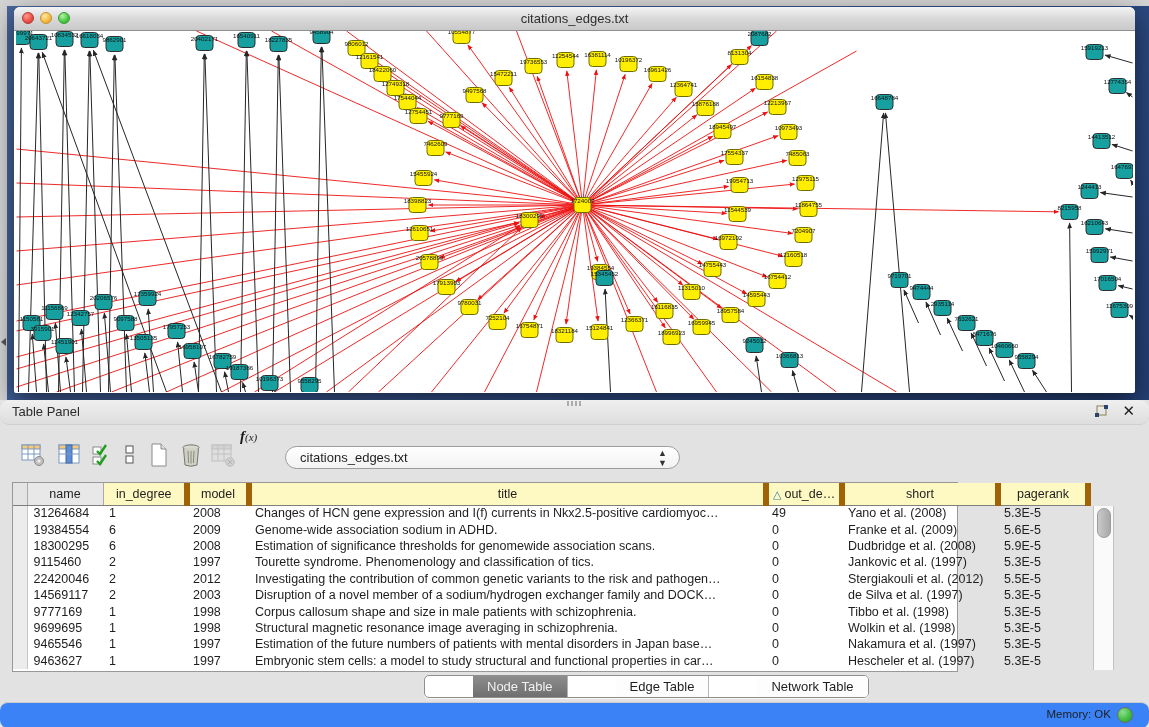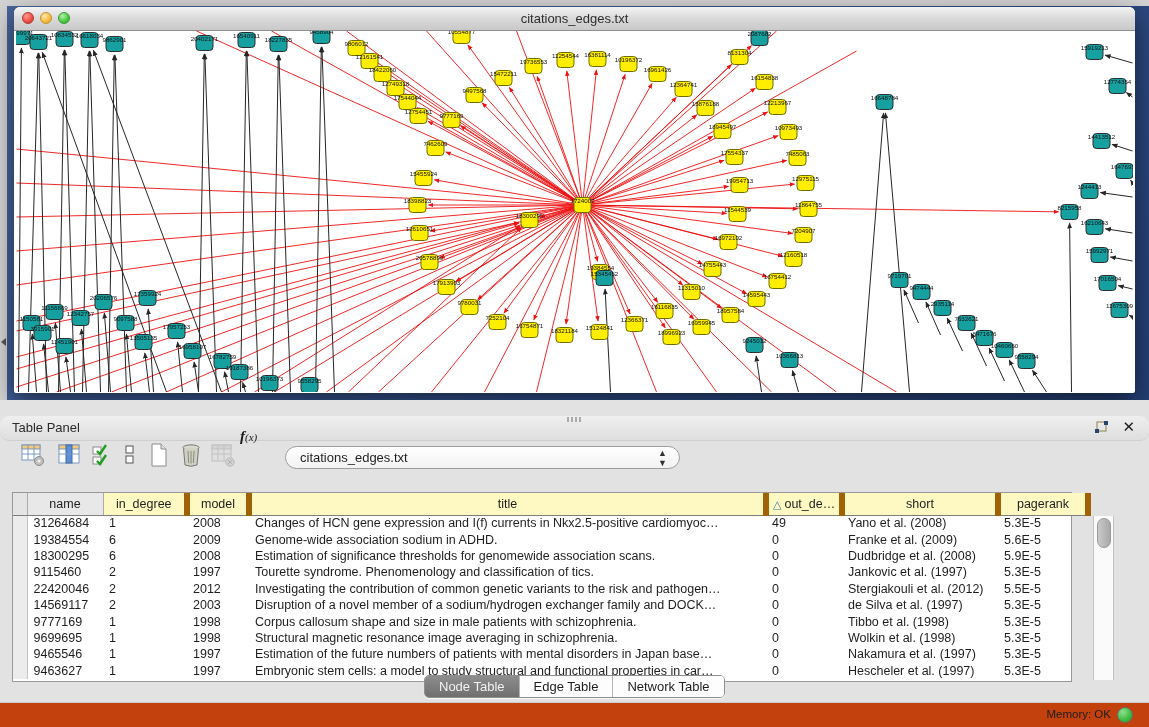--- a/index.html
+++ b/index.html
@@ -15,50 +15,50 @@
     box-shadow:0 8px 24px rgba(0,0,0,.55);background:#fff;}
   .titlebar{position:absolute;left:0;top:0;width:100%;height:23px;border-radius:6px 6px 0 0;
     background:linear-gradient(#f4f4f4,#d9d9d9 50%,#c9c9c9);border-bottom:1px solid #8f8f8f;}
   .tl-dot{position:absolute;top:5px;width:12px;height:12px;border-radius:50%;box-sizing:border-box;}
   .tl-red{left:8px;background:radial-gradient(circle at 35% 30%,#ff9a92,#ec4d42 60%,#c93a30);border:1px solid #b03a32;}
   .tl-yellow{left:26px;background:radial-gradient(circle at 35% 30%,#ffe9a8,#f6b73e 60%,#d99a2b);border:1px solid #c09433;}
   .tl-green{left:44px;background:radial-gradient(circle at 35% 30%,#b6f0a8,#47c93e 60%,#2fa32c);border:1px solid #3b9a36;}
   .win-title{position:absolute;left:0;right:0;top:4px;text-align:center;font-size:13px;color:#2e2e2e;}
   .net-canvas{position:absolute;left:2px;top:24px;background:#fff;}
   .table-panel{position:absolute;left:0;top:400px;width:1149px;height:327px;background:#e2e2e2;}
-  .panel-header{position:absolute;left:0;top:16px;width:100%;height:24px;
+  .panel-header{position:absolute;left:0;top:0;width:100%;height:24px;
     background:linear-gradient(#efefef,#dedede);border-bottom:1px solid #cfcfcf;border-radius:9px;}
   .panel-title{position:absolute;left:12px;top:4px;font-size:13px;color:#2b2b2b;}
   .splitter-handle{position:absolute;left:567px;top:1px;width:14px;height:5px;
     background:repeating-linear-gradient(90deg,#9a9a9a 0 2px,transparent 2px 4px);opacity:.8;}
   .float-btn{position:absolute;right:40px;top:4px;width:16px;height:16px;cursor:pointer;}
   .close-btn{position:absolute;right:14px;top:2px;font-size:15px;font-weight:bold;color:#1c1c1c;cursor:pointer;line-height:18px;}
   .toolbar{position:absolute;left:0;top:24px;width:100%;height:58px;}
   .tb-icon{position:absolute;top:18px;width:26px;height:26px;cursor:pointer;}
   .combo{position:absolute;left:285px;top:22px;width:395px;height:23px;background:linear-gradient(#ffffff,#f2f2f2);
     border:1px solid #9d9d9d;border-radius:12px;box-sizing:border-box;cursor:pointer;}
   .combo-label{position:absolute;left:14px;top:3px;font-size:13px;color:#1f1f1f;}
   .combo-arrows{position:absolute;right:12px;top:1px;font-size:9px;color:#333;line-height:10px;text-align:center;}
-  .table-frame{position:absolute;left:12px;top:92px;width:1060px;height:190px;background:#fff;border:1px solid #989898;box-sizing:border-box;}
+  .table-frame{position:absolute;left:12px;top:82px;width:946px;height:190px;background:#fff;border:1px solid #989898;box-sizing:border-box;}
   table.data{border-collapse:collapse;table-layout:fixed;width:1075px;font-size:12.5px;color:#1e1e1e;}
   table.data th{height:22px;background:#fef9c3;border-right:6px solid #a16207;border-bottom:1px solid #7e7e7e;
     font-weight:normal;font-size:12.5px;text-align:center;overflow:hidden;white-space:nowrap;padding:0 4px;box-sizing:border-box;}
   table.data th.gutter{background:#e4e4e4;border-right:1px solid #aaa;}
   table.data th.plain{background:#e8e8e8;border-right:1px solid #aaa;}
   table.data td{height:16.4px;padding:0 6px;white-space:nowrap;overflow:hidden;box-sizing:border-box;}
   table.data td.gutter{background:#ececec;border-right:1px solid #c6c6c6;padding:0;}
   .sort{color:#3a7ca8;margin-right:3px;font-size:11px;}
   .vscroll{position:absolute;left:1080px;top:23px;width:19px;height:164px;border-left:1px solid #c2c2c2;border-right:1px solid #c2c2c2;background:#fafafa;}
   .vthumb{position:absolute;left:3px;top:2px;width:12px;height:28px;border-radius:7px;background:linear-gradient(90deg,#c9c9c9,#a8a8a8);border:1px solid #9a9a9a;cursor:pointer;}
   .tabs{position:absolute;left:0;top:272px;width:100%;height:30px;}
   .seg{position:absolute;left:424px;top:3px;height:21px;display:flex;border:1px solid #8e8e8e;border-radius:5px;overflow:hidden;background:#fff;box-shadow:0 1px 1px rgba(255,255,255,.8);}
-  .seg .tab{padding:0 14px;font-size:13px;line-height:21px;color:#1e1e1e;background:#fdfdfd;border-right:1px solid #b5b5b5;cursor:pointer;}
+  .seg .tab{padding:0 14px;font-size:13px;line-height:21px;color:#1e1e1e;background:#fdfdfd;border-right:1px solid #b5b5b5;cursor:pointer;margin-left:48px;}
   .seg .tab:last-child{border-right:none;}
   .seg .tab.active{background:linear-gradient(#8d8d8d,#6f6f6f);color:#f2f2f2;}
-  .statusbar{position:absolute;left:0;top:302px;width:100%;height:25px;background:#c2410c;border-top:1px solid #cccccc;}
+  .statusbar{position:absolute;left:0;top:302px;width:100%;height:25px;background:#3b82f6;border-top:1px solid #cccccc;border-radius:8px;}
   .mem-label{position:absolute;right:38px;top:5px;font-size:11.5px;color:#1e1e1e;}
   .mem-dot{position:absolute;right:16px;top:4px;width:14px;height:14px;border-radius:50%;
     background:radial-gradient(circle at 35% 30%,#8fe08f,#3dbb3d 60%,#2b9c2b);border:1px solid #6b6b6b;}
 </style>
 </head>
 <body>
 
 <div class="app">
   <div class="top-strip"></div>
   <div class="left-strip">

